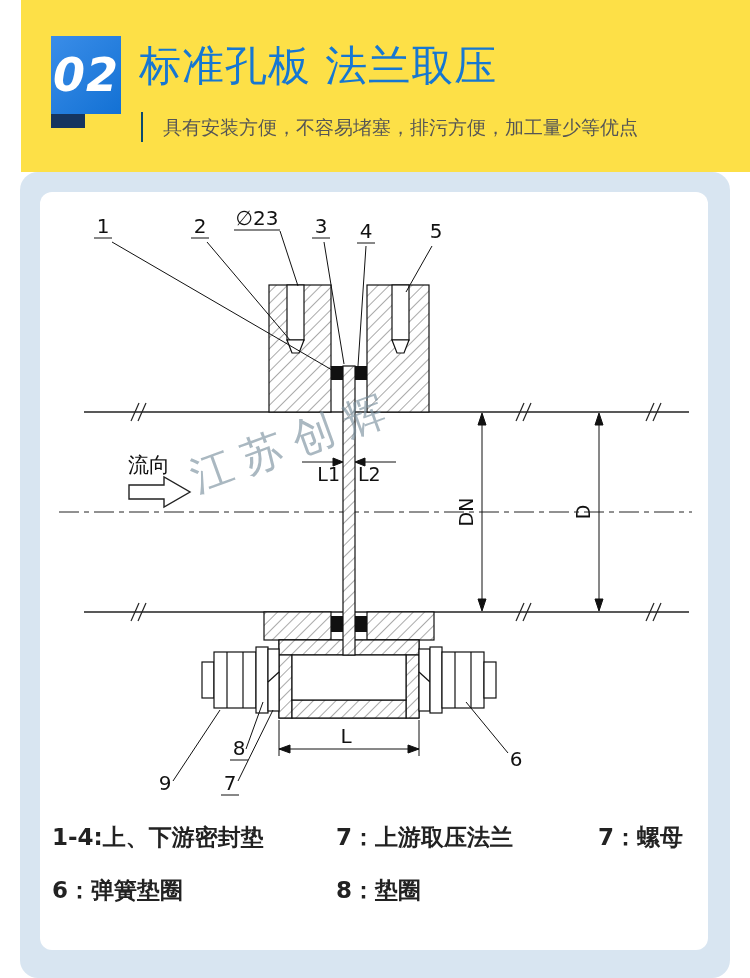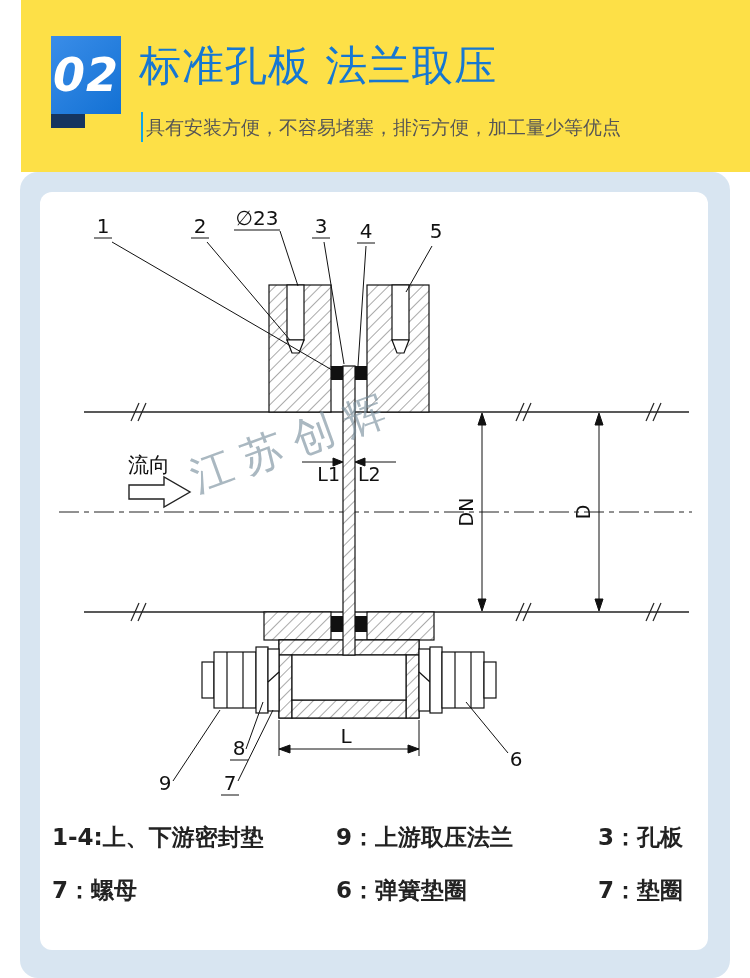--- a/index.html
+++ b/index.html
@@ -15,21 +15,21 @@
     background:linear-gradient(135deg,#3a8de8,#1371d4);
     display:flex;align-items:center;justify-content:center;
   }
   .num-badge span{color:#fff;font-size:46px;font-weight:bold;font-style:italic;letter-spacing:1px;}
   .page-title{
     position:absolute;left:118px;top:38px;width:600px;
     color:#1677d2;font-size:42px;font-weight:normal;letter-spacing:1px;white-space:nowrap;
   }
   .page-subtitle{
     position:absolute;left:120px;top:112px;
-    border-left:2px solid #0ea5e9;padding-left:3px;
+    border-left:2px solid #0c4a6e;padding-left:20px;
     color:#555;font-size:19px;line-height:30px;white-space:nowrap;
   }
   
   .panel{
     position:absolute;left:20px;top:172px;width:710px;height:806px;
     background:#d8e5f1;border-radius:18px;
   }
   .card{
     position:absolute;left:20px;top:20px;width:668px;height:758px;
     background:#ffffff;border-radius:12px;
@@ -205,21 +205,20 @@
           <text class="num" x="472" y="566" text-anchor="middle">6</text>
           <text class="num" x="186" y="590" text-anchor="middle">7</text>
           <text class="num" x="195" y="555" text-anchor="middle">8</text>
           <text class="num" x="121" y="590" text-anchor="middle">9</text>
         </g>
       </g>
     </svg>
 
     <div class="legend">
       <span>1-4:上、下游密封垫</span>
-      <span>9：上游取压法兰</span>
-      <span>3：孔板</span>
+      <span>7：上游取压法兰</span>
       <span>7：螺母</span>
       <span>6：弹簧垫圈</span>
-      <span>7：垫圈</span>
+      <span>8：垫圈</span>
     </div>
 
   </div>
 </div>
 
 </body></html>

